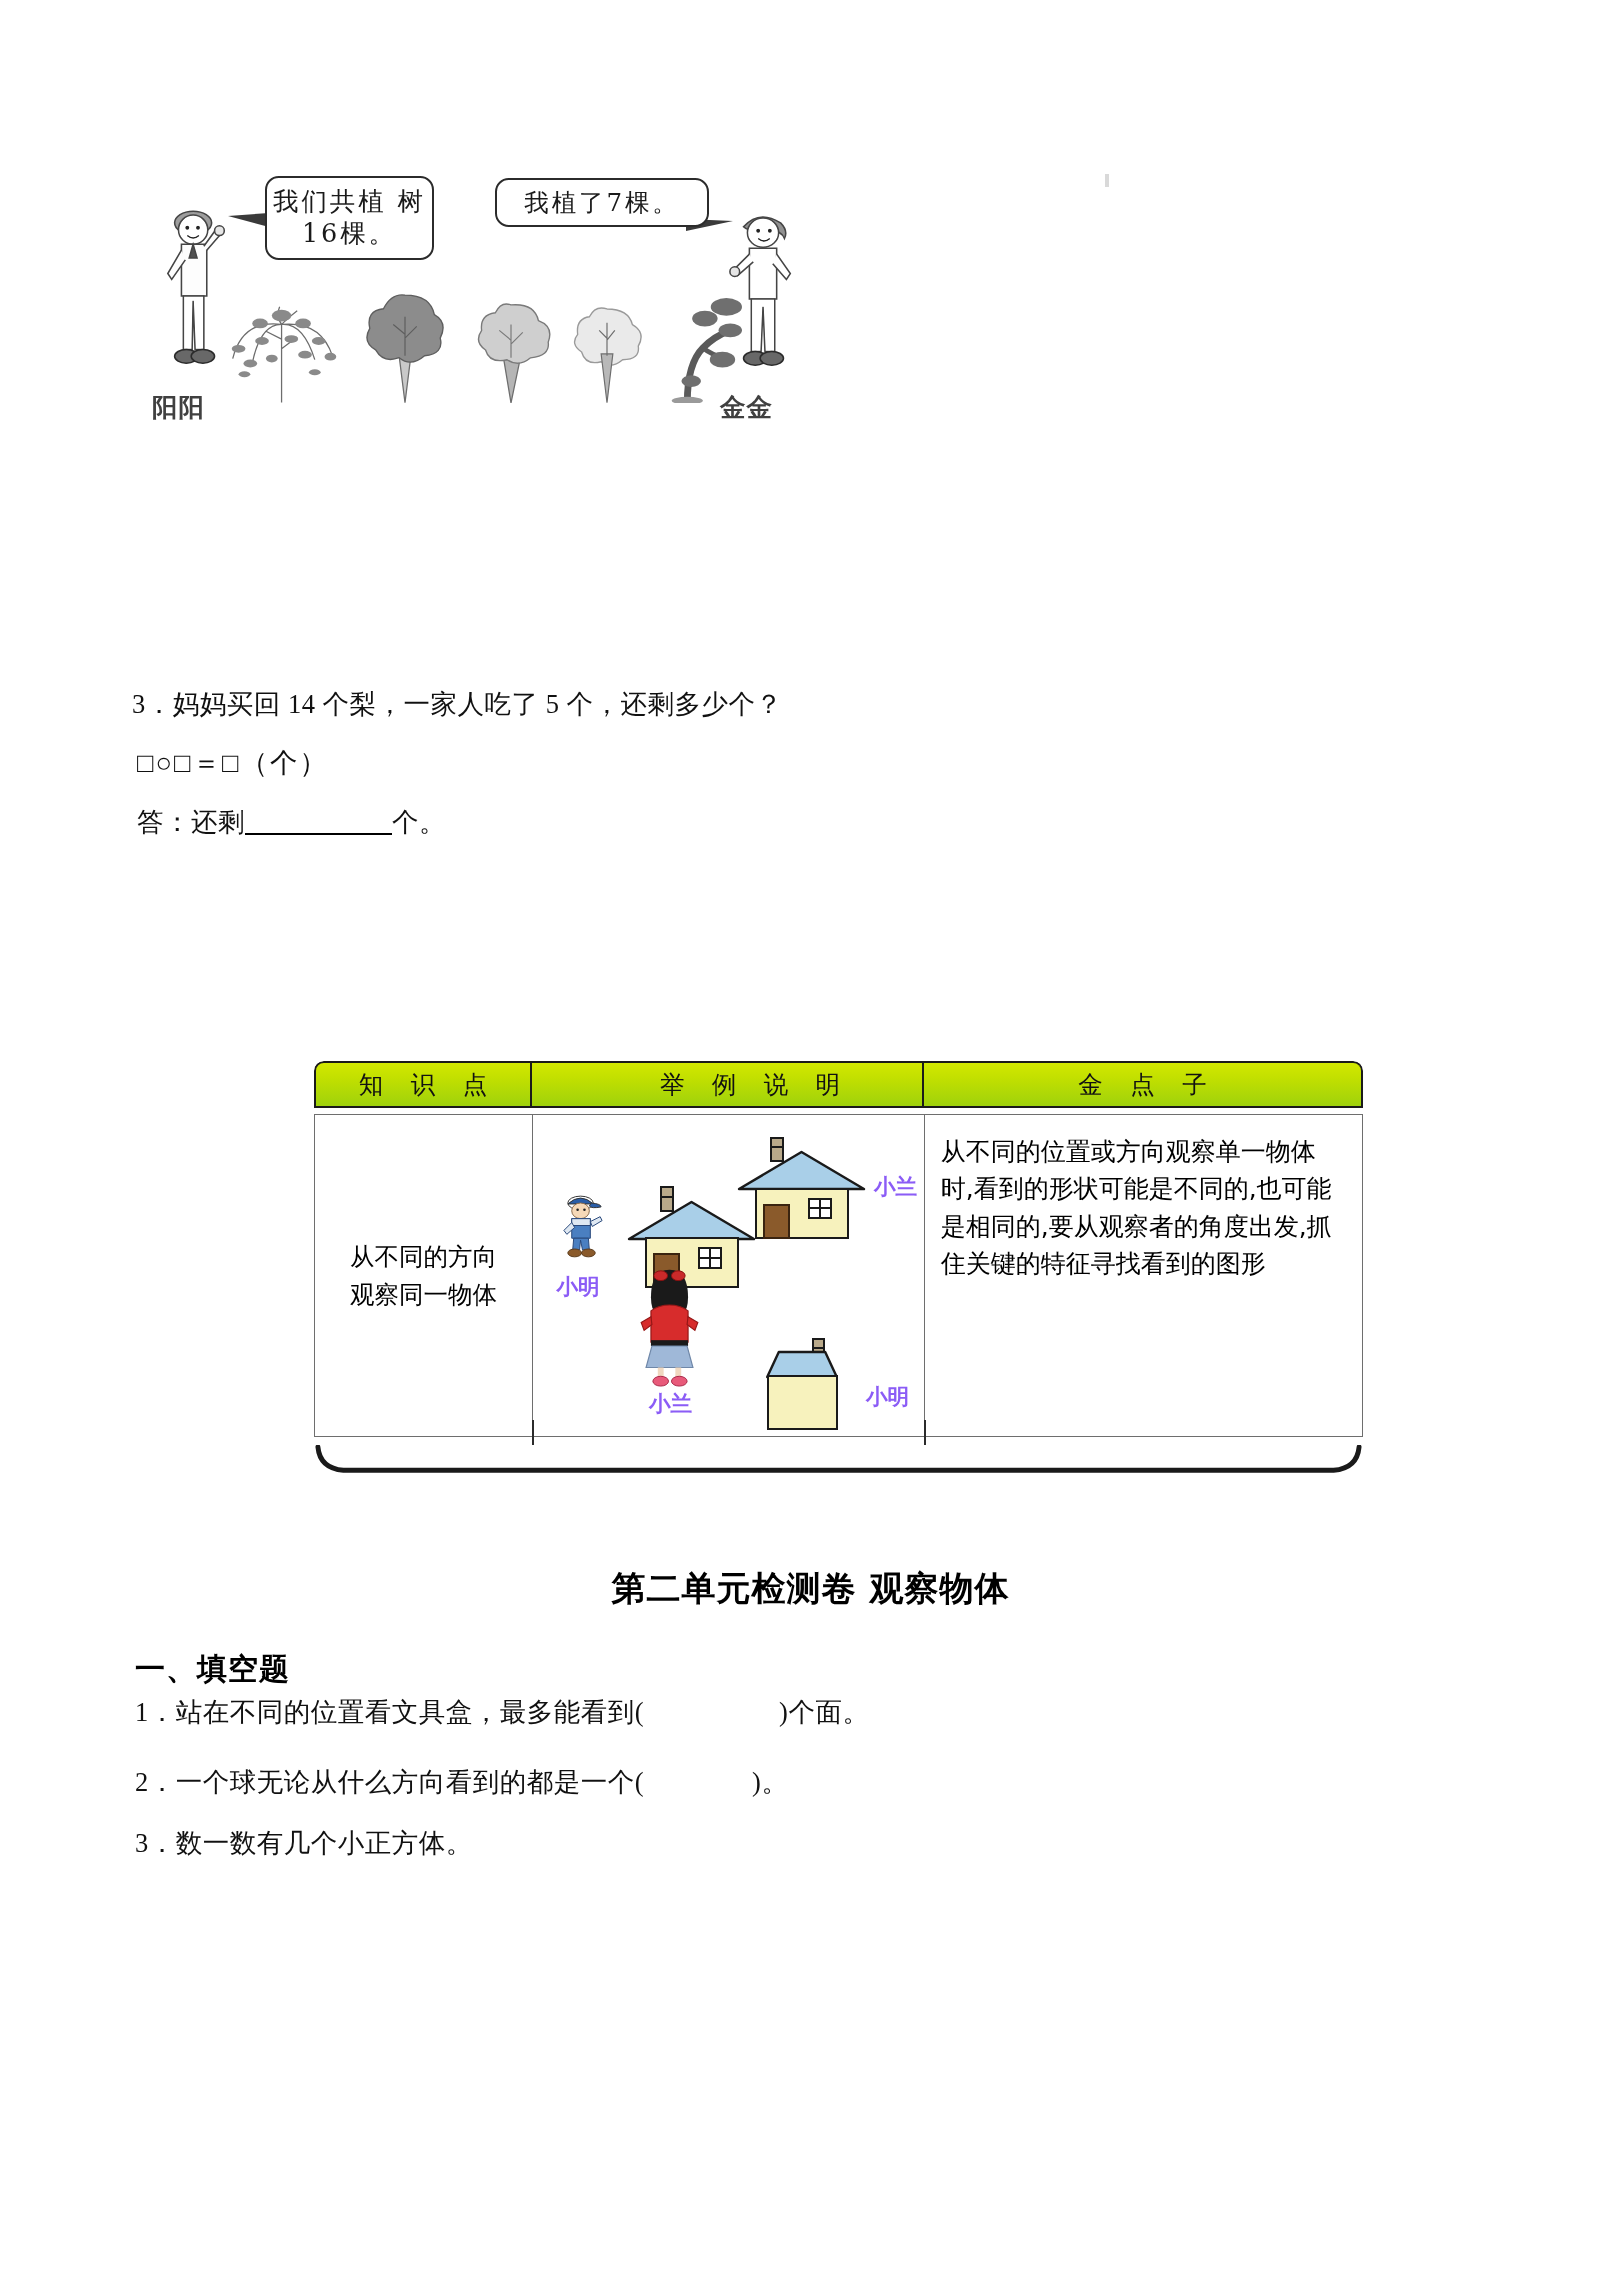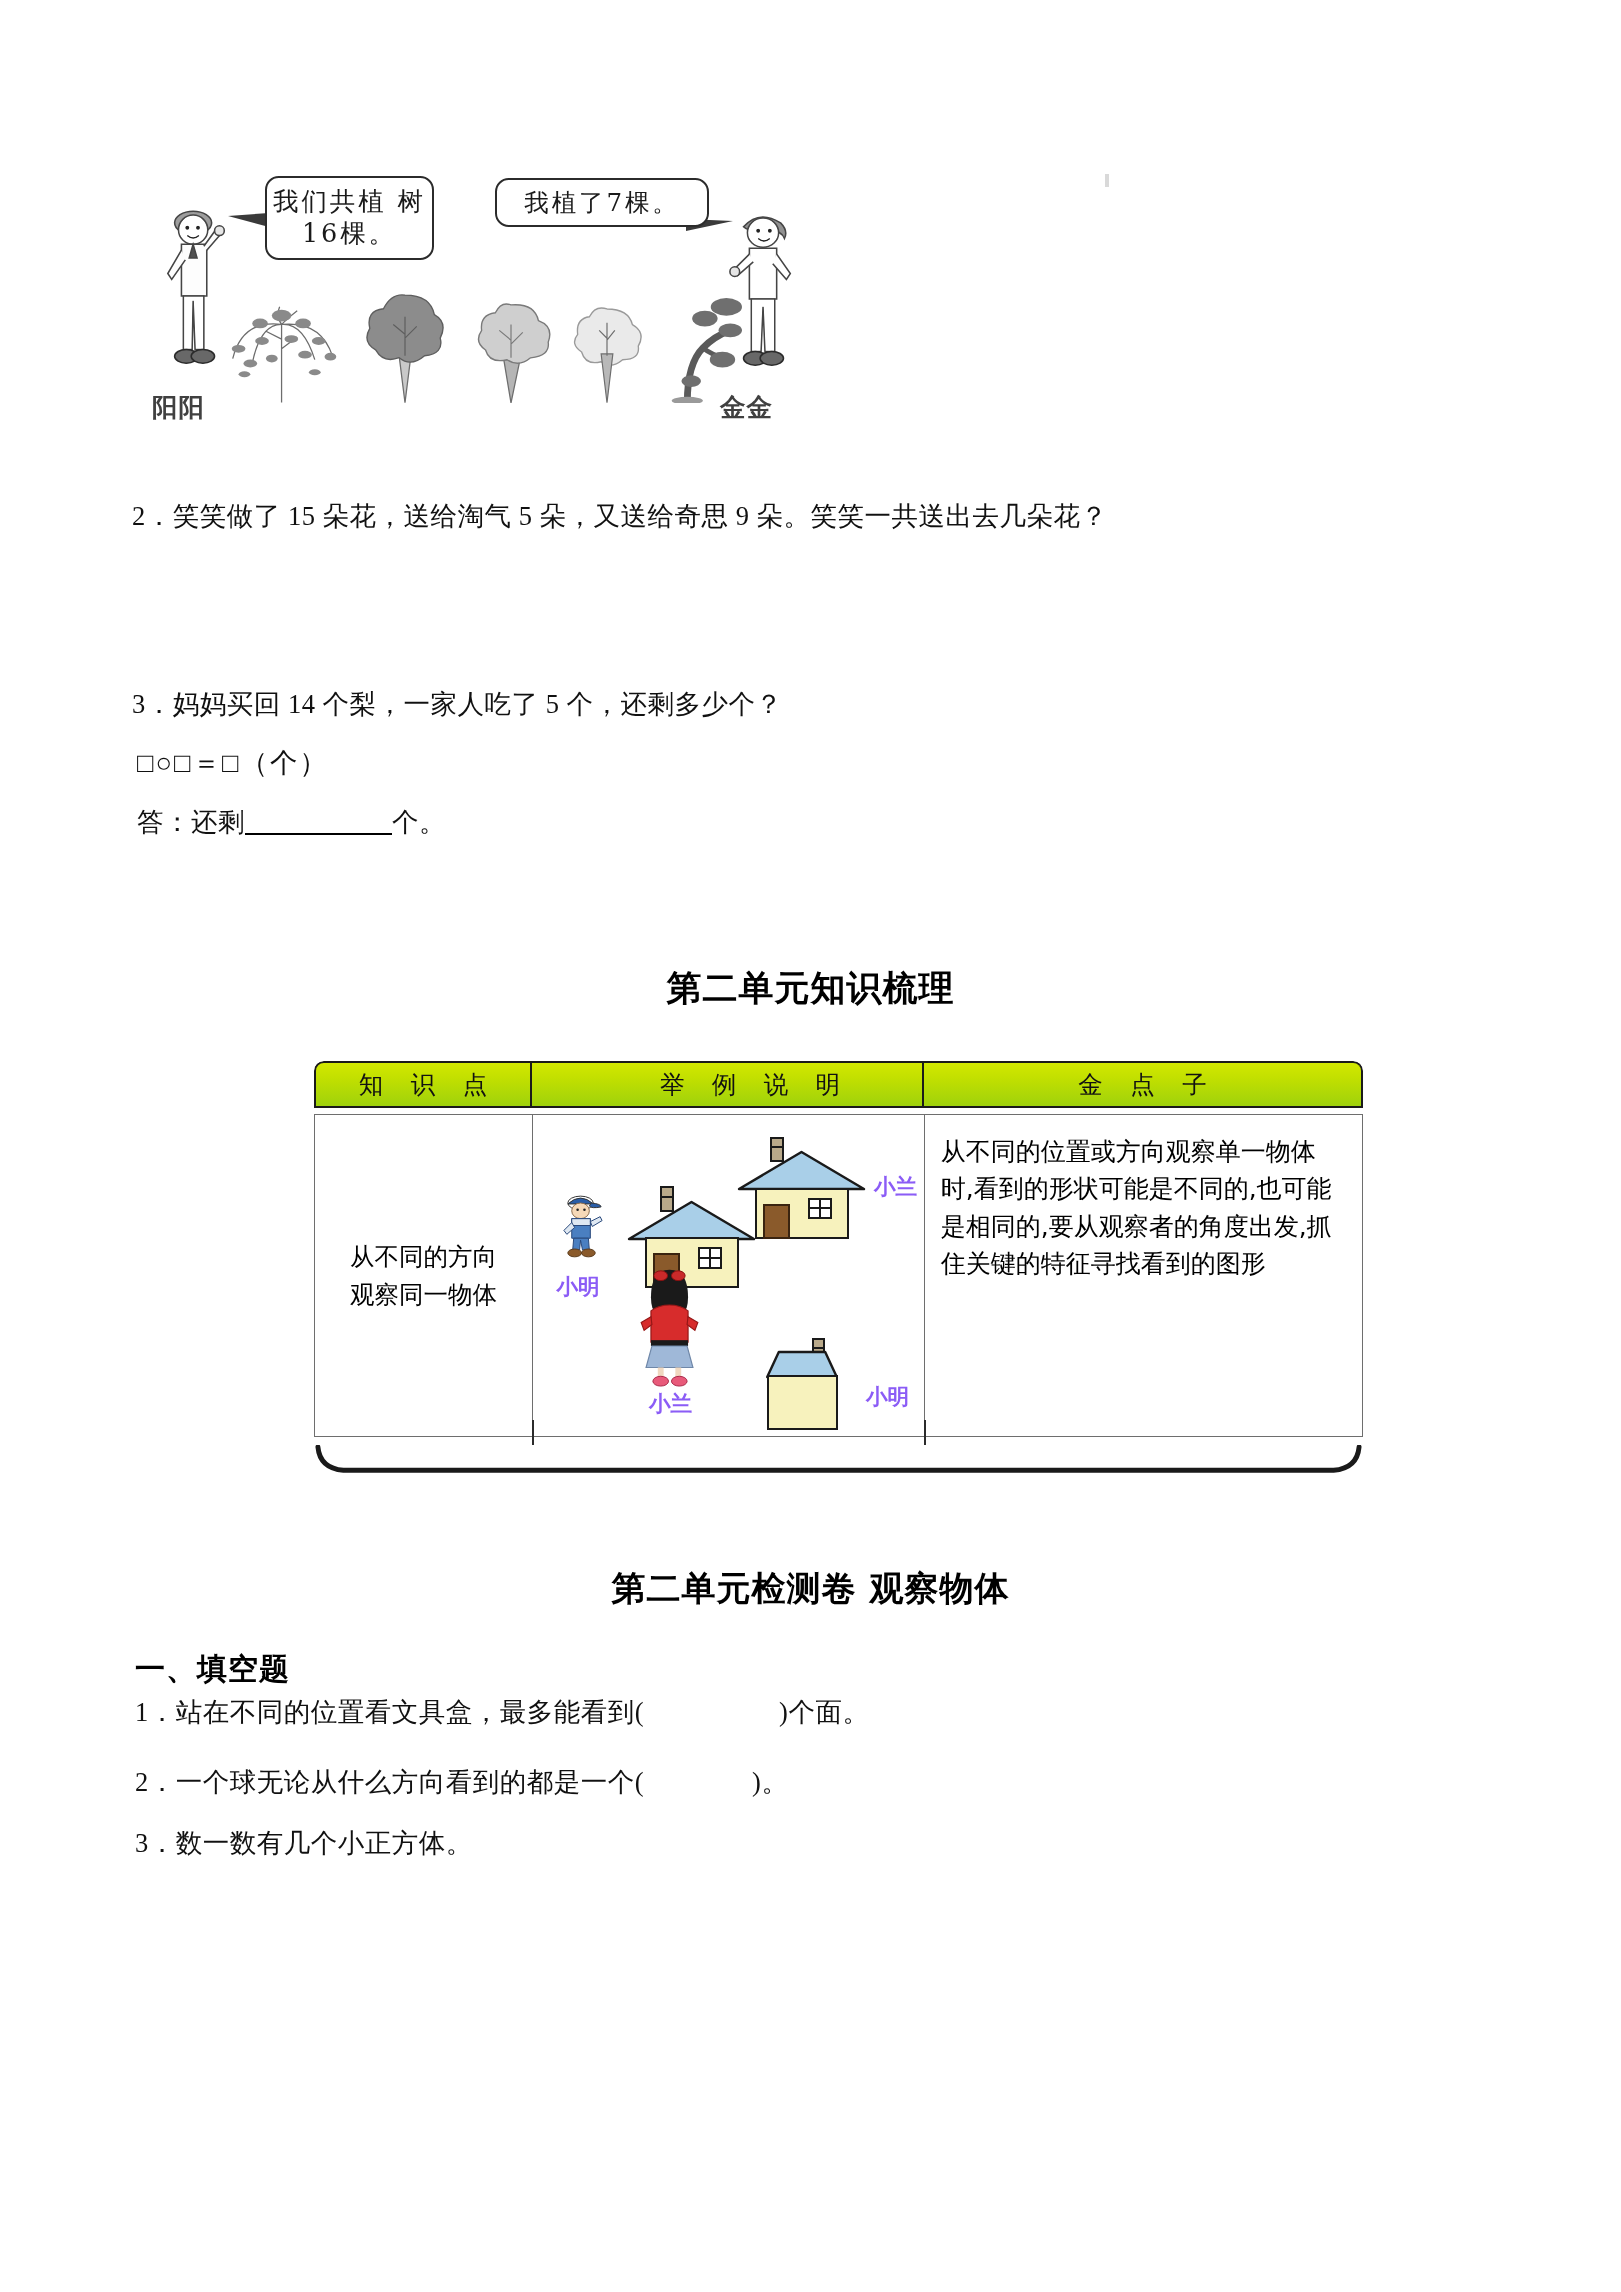--- a/index.html
+++ b/index.html
@@ -359,28 +359,26 @@
         <path d="M26 96 L26 150 L36 150 L38 104 L40 150 L50 150 L50 96 Z" fill="#ffffff"></path>
         <ellipse cx="30" cy="157" rx="12" ry="7" fill="#6a6a6a" stroke="#333"></ellipse>
         <ellipse cx="47" cy="157" rx="12" ry="7" fill="#6a6a6a" stroke="#333"></ellipse>
       </g>
     </svg>
 
     <div id="name-yangyang" class="name-label">阳阳</div>
     <div id="name-jinjin" class="name-label">金金</div>
   </div>
 
-  <div id="prob2" class="q-text">2．笑笑做了 15 朵花，送给淘气 5 朵，又送给奇思 9 朵。笑笑一共送出去几朵花？</div>
   <div id="prob3" class="q-text">3．妈妈买回 14 个梨，一家人吃了 5 个，还剩多少个？</div>
   <div id="prob3-eq" class="q-text">□○□＝□（个）</div>
   <div id="prob3-ans" class="q-text">
     <span>答：还剩</span><span class="ans-blank"></span><span>个。</span>
   </div>
 
-  <div id="unit2-knowledge-heading" class="big-heading">第二单元知识梳理</div>
 
   <div id="knowledge-table">
 
     <div id="kt-header-row">
       <div id="kt-head-1" class="kt-head-cell">知 识 点</div>
       <div id="kt-head-2" class="kt-head-cell">举 例 说 明</div>
       <div id="kt-head-3" class="kt-head-cell">金 点 子</div>
     </div>
 
     <div id="kt-body">

